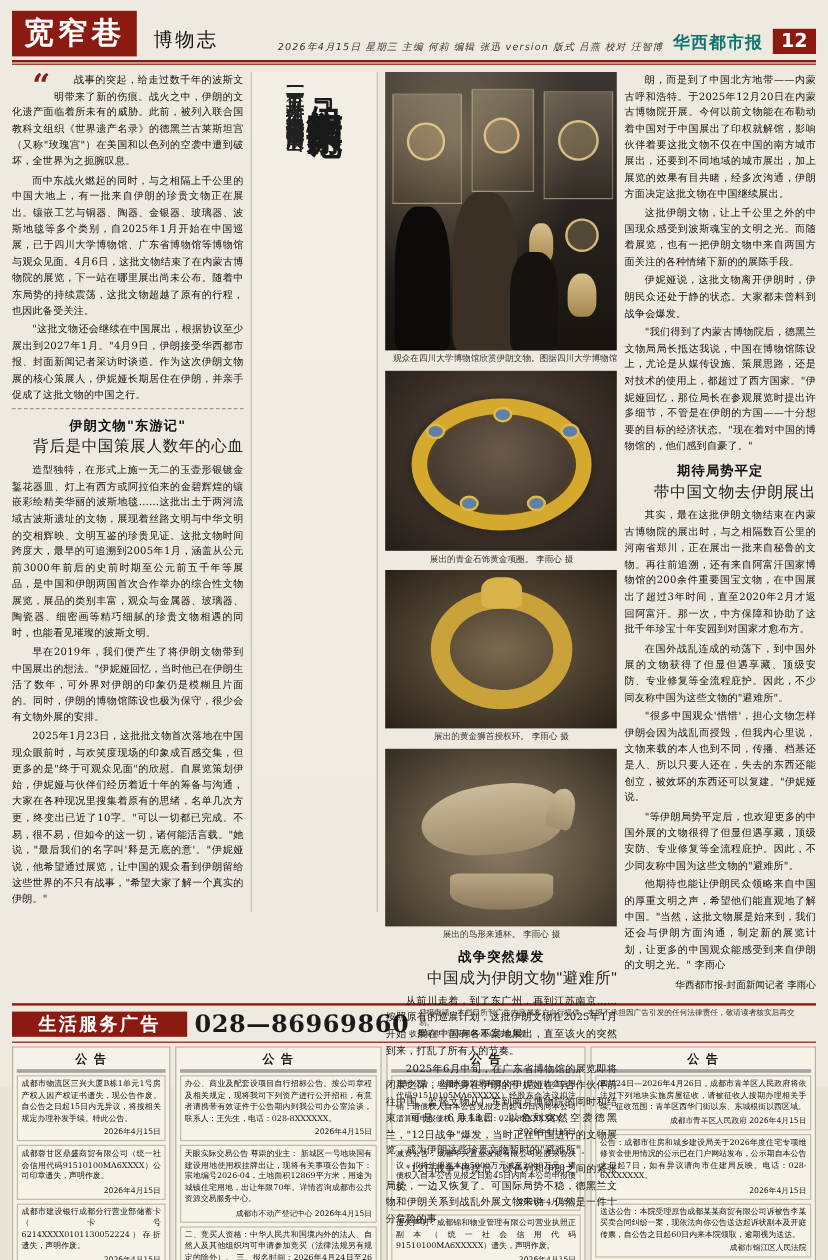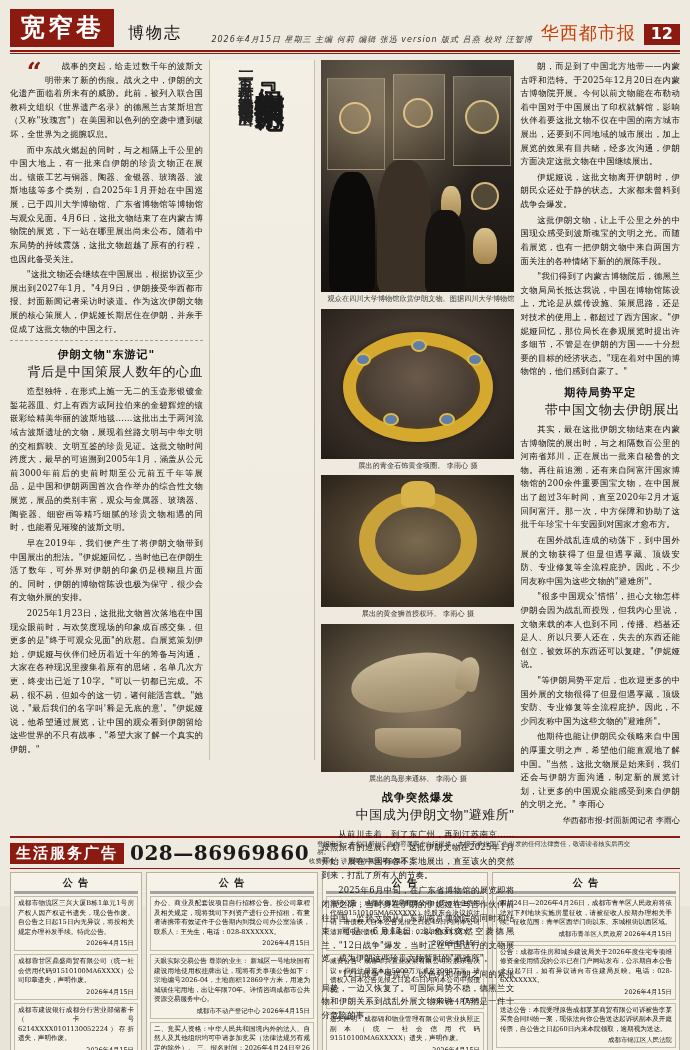--- a/index.html
+++ b/index.html
@@ -53,23 +53,23 @@
   }
   .masthead-meta {
     font-size: 8px;
     color: #333;
     letter-spacing: 1px;
     white-space: nowrap;
     font-style: italic;
   }
   .paper-name {
     font-family: "DejaVu Serif", "Liberation Serif", serif;
-    font-size: 18px;
-    font-weight: normal;
-    color: #c2410c;
+    font-size: 14px;
+    font-weight: bold;
+    color: #0f766e;
     letter-spacing: 1px;
     writing-mode: horizontal-tb;
   }
   .page-num {
     background: #8b1a10;
     color: #fff;
     font-size: 16px;
     font-weight: bold;
     padding: 1px 7px 2px 7px;
     line-height: 1.1;
@@ -288,21 +288,21 @@
     display: flex; align-items: center;
     border-top: 2px solid #8b1a10;
     border-bottom: 1px solid #8b1a10;
     padding: 2px 0;
   }
   .ads-title {
     background: #8b1a10; color: #fff;
     font-family: "DejaVu Serif", serif;
     font-weight: bold; font-size: 15px;
     letter-spacing: 2px;
-    padding: 1px 6px;
+    padding: 1px 22px;
   }
   .ads-phone {
     font-family: "DejaVu Serif", serif;
     font-weight: bold; font-size: 20px;
     margin-left: 6px; letter-spacing: 0.5px;
   }
   .ads-note {
     font-size: 6.4px; color: #333;
     margin-left: 8px; line-height: 1.25;
     max-width: 320px;
@@ -438,22 +438,22 @@
       <div class="cn-text">
         <p>从前川走着，到了东广州，再到江苏南京……按照原有的巡展计划，这批伊朗文物在2025年1月开始，展在中国有各不案地展出，直至该火的突然到来，打乱了所有人的节奏。</p>
         <p>2025年6月中旬，在广东省博物馆的展览即将闭展之际，当时身在伊朗的伊妮娅在与合作伙伴前往中国、监督文物从广东到南京博物院的同时和结束。可是，6月13日，以色列突然空袭德黑兰，"12日战争"爆发，当时正在中国进行的文物展览，成为伊朗这些珍贵文物暂时的"避难所"。</p>
         <p>"12日战争"停摆后，以色列和伊朗之间的紧张局势，一边又恢复了。可国际局势不稳，德黑兰文物和伊朗关系到战乱外展文物来说，仍然是一件十分危险的事。</p>
       </div>
     </div>
 
     <div class="col col-right">
       <div class="cn-text">
         <p>朗，而是到了中国北方地带——内蒙古呼和浩特。于2025年12月20日在内蒙古博物院开展。今何以前文物能在布勒动着中国对于中国展出了印权就解馆，影响伙伴着要这批文物不仅在中国的南方城市展出，还要到不同地域的城市展出，加上展览的效果有目共睹，经多次沟通，伊朗方面决定这批文物在中国继续展出。</p>
+        <p>这批伊朗文物，让上千公里之外的中国现众感受到波斯魂宝的文明之光。而随着展览，也有一把伊朗文物中来自两国方面关注的各种情绪下新的的展陈手段。</p>
         <p>伊妮娅说，这批文物离开伊朗时，伊朗民众还处于静的状态。大家都未曾料到战争会爆发。</p>
-        <p>这批伊朗文物，让上千公里之外的中国现众感受到波斯魂宝的文明之光。而随着展览，也有一把伊朗文物中来自两国方面关注的各种情绪下新的的展陈手段。</p>
         <p>"我们得到了内蒙古博物院后，德黑兰文物局局长抵达我说，中国在博物馆陈设上，尤论是从媒传设施、策展思路，还是对技术的使用上，都超过了西方国家。"伊妮娅回忆，那位局长在参观展览时提出许多细节，不管是在伊朗的方国——十分想要的目标的经济状态。"现在着对中国的博物馆的，他们感到自豪了。"</p>
       </div>
       <div class="sub-head">期待局势平定</div>
       <div class="sub-head2">带中国文物去伊朗展出</div>
       <div class="cn-text">
         <p>其实，最在这批伊朗文物结束在内蒙古博物院的展出时，与之相隔数百公里的河南省郑川，正在展出一批来自秘鲁的文物。再往前追溯，还有来自阿富汗国家博物馆的200余件重要国宝文物，在中国展出了超过3年时间，直至2020年2月才返回阿富汗。那一次，中方保障和协助了这批千年珍宝十年安园到对国家才愈布方。</p>
         <p>在国外战乱连成的动荡下，到中国外展的文物获得了但显但遇享藏、顶级安防、专业修复等全流程庇护。因此，不少同友称中国为这些文物的"避难所"。</p>
         <p>"很多中国观众'惜惜'，担心文物怎样伊朗会因为战乱而授毁，但我内心里说，文物来载的本人也到不同，传播、档基还是人、所以只要人还在，失去的东西还能创立，被效坏的东西还可以复建。"伊妮娅说。</p>
         <p>"等伊朗局势平定后，也欢迎更多的中国外展的文物很得了但显但遇享藏，顶级安防、专业修复等全流程庇护。因此，不少同友称中国为这些文物的"避难所"。</p>
         <p>他期待也能让伊朗民众领略来自中国的厚重文明之声，希望他们能直观地了解中国。"当然，这批文物展是始来到，我们还会与伊朗方面沟通，制定新的展览计划，让更多的中国观众能感受到来自伊朗的文明之光。" 李雨心</p>

